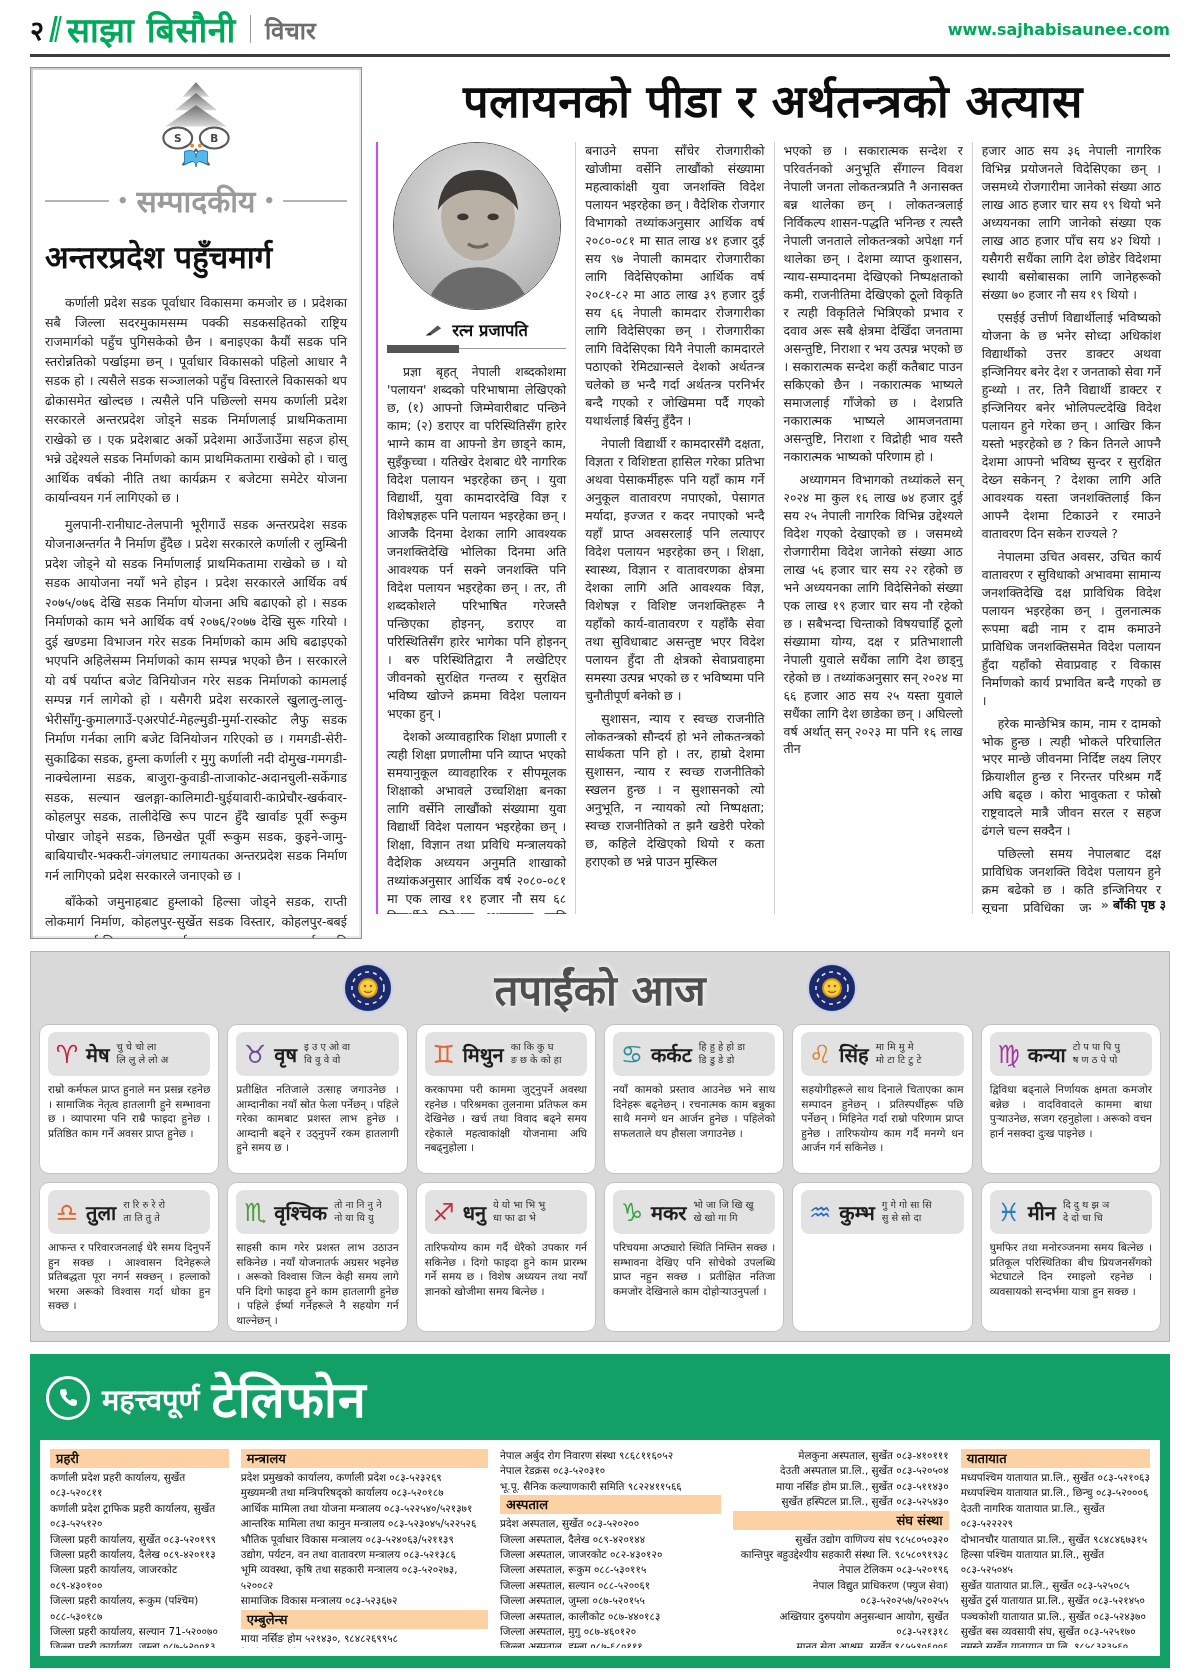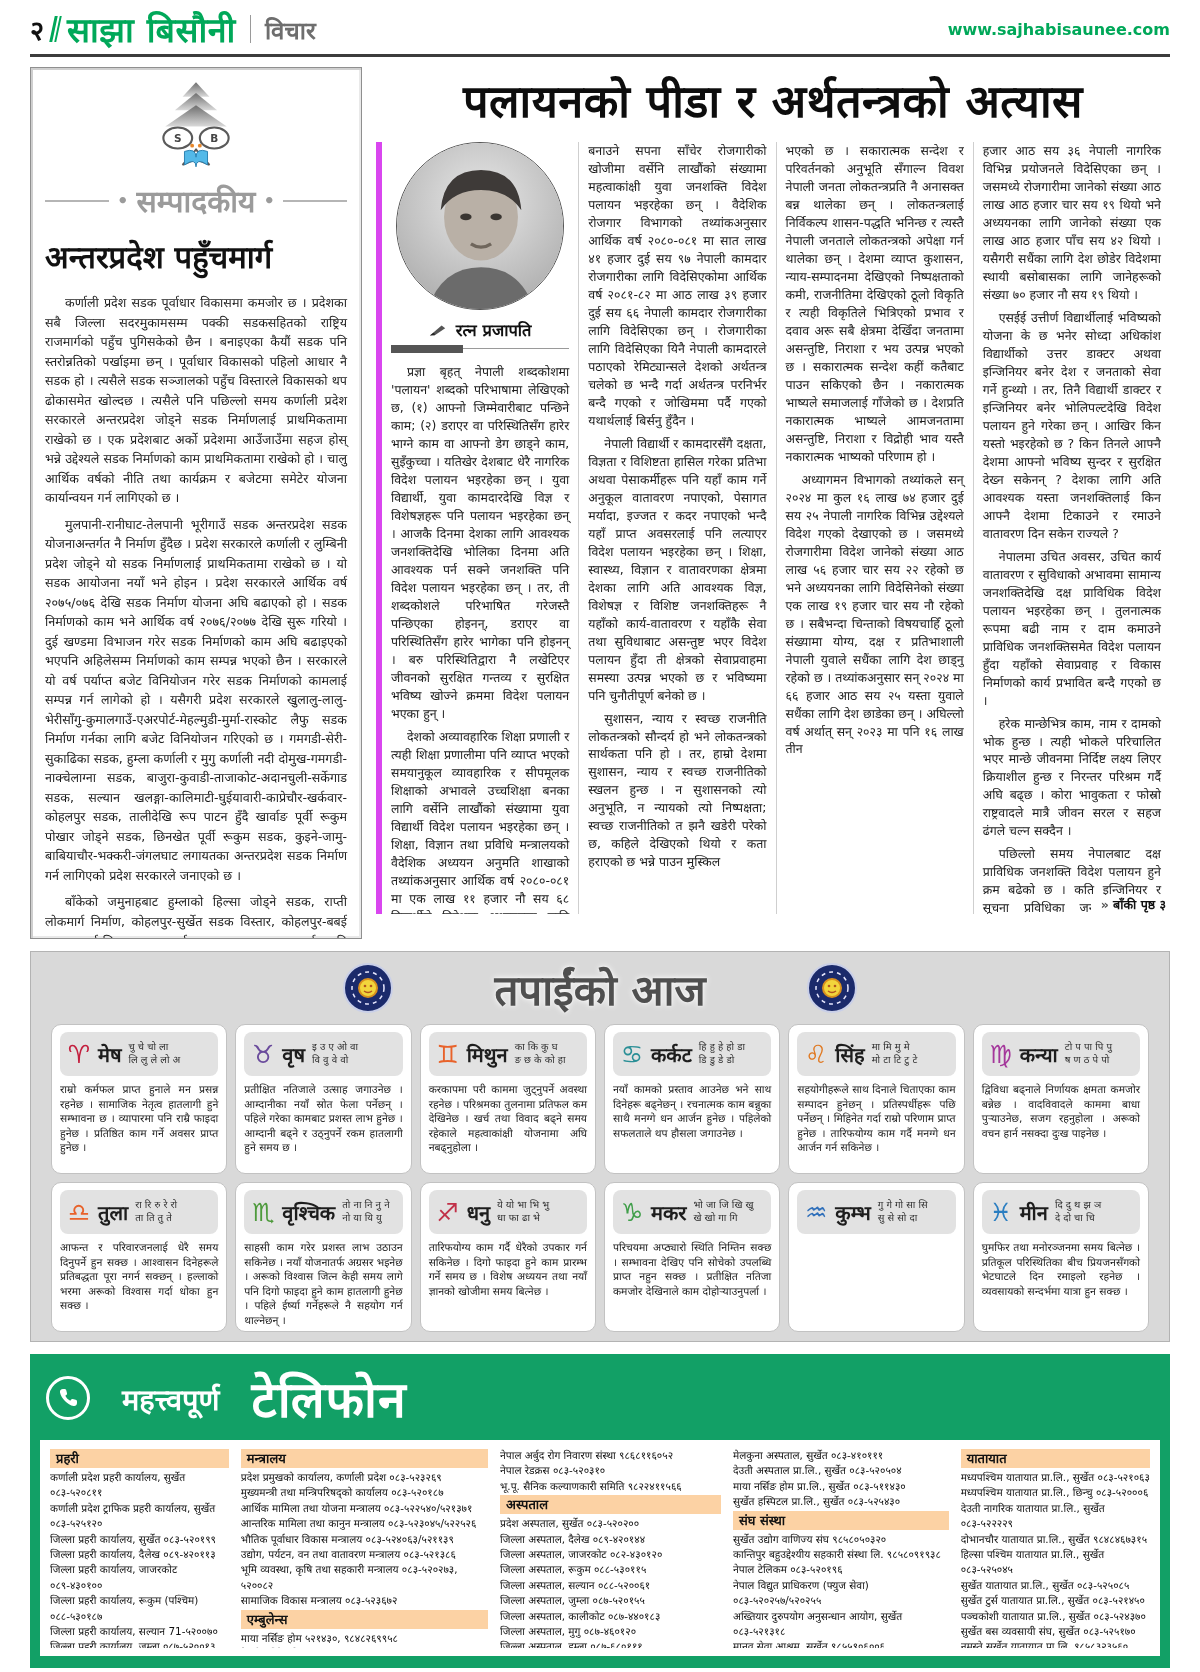--- a/index.html
+++ b/index.html
@@ -28,50 +28,50 @@
   .ed-label:before,.ed-label:after { content:""; flex:1; border-top:2px solid #b5b5b5; }
   .ed-dot { color:#9b9b9b; font-size:18px; }
   .ed-title { text-align:left; font-size:31px; font-weight:bold; color:#111; margin:0 0 16px; }
   .epara { font-size:12.6px; line-height:1.55; text-align:justify; text-indent:20px; margin-bottom:7px; color:#1c1c1c; }
 
   
   .article { flex:1; display:flex; flex-direction:column; overflow:hidden; }
   .a-headline { text-align:center; font-size:45px; font-weight:bold; color:#0d0d0d; letter-spacing:0.5px; margin:2px 0 12px; }
   .article-cols { display:flex; height:772px; overflow:hidden; }
   .acol { flex:1; padding:0 9px; border-left:1px solid #cfcfcf; position:relative; overflow:hidden; }
-  .acol:first-child { border-left:6px solid #d946ef; }
+  .acol:first-child { border-left:2px solid #d946ef; }
   .photo-wrap { width:168px; height:168px; margin:0 auto 8px; border-radius:50%; overflow:hidden; border:1px solid #555; }
   .author-row { display:flex; align-items:center; justify-content:center; gap:9px; font-size:16.5px; font-weight:bold; color:#111; margin:2px 0 4px; }
   .author-rule { height:8px; margin-bottom:10px; background:linear-gradient(to right,#555 0 72px,transparent 72px), linear-gradient(#9a9a9a 0 0) 0 3px/100% 1px no-repeat; background-repeat:no-repeat; }
   .apara { font-size:12.4px; line-height:1.45; text-align:justify; text-indent:16px; margin-bottom:5px; color:#1c1c1c; }
   .apara.noindent { text-indent:0; }
   .cont { position:absolute; right:2px; bottom:0; background:#fff; font-size:12.5px; font-weight:bold; padding:1px 2px 1px 10px; color:#111; }
   .cont .mark { color:#555; font-weight:bold; }
 
   
-  .horoscope { margin-top:12px; background:#d9d9d9; border:1px solid #b3b3b3; padding:7px 20px 9px; }
+  .horoscope { margin-top:12px; background:#d9d9d9; border:1px solid #b3b3b3; padding:7px 8px 9px; }
   .z-banner { display:flex; align-items:center; justify-content:center; gap:100px; height:58px; }
   .z-title { font-size:42px; font-weight:800; color:#4f4f4f; text-shadow:0 0 6px #fff, 0 0 2px #fff; }
   .z-grid { display:grid; grid-template-columns:repeat(6,1fr); gap:8px; margin-top:7px; }
   .zcard { background:#fff; border:1px solid #c2c2c2; border-radius:10px; padding:7px 8px; height:150px; overflow:hidden; }
   .zchip { background:#e2e2e2; border-radius:8px; padding:3px 5px; display:flex; align-items:center; gap:5px; min-height:44px; }
   .zicon { font-size:25px; line-height:1; width:28px; text-align:center; }
   .zname { font-size:20px; font-weight:bold; color:#1d1d1d; }
   .zletters { font-size:9.8px; line-height:1.3; color:#2e2e2e; white-space:pre-line; margin-left:2px; }
   .zbody { font-size:10.6px; line-height:1.38; text-align:justify; margin-top:6px; color:#222; }
 
   
   .phones { margin-top:12px; background:#12a066; padding:8px 10px 12px; }
-  .ph-header { display:flex; align-items:center; gap:32px; color:#fff; padding:2px 0 8px 6px; }
+  .ph-header { display:flex; align-items:center; gap:12px; color:#fff; padding:2px 0 8px 6px; }
   .ph-icon { width:44px; height:44px; border:3px solid #fff; border-radius:50%; display:flex; align-items:center; justify-content:center; }
   .ph-t1 { font-size:29px; font-weight:bold; }
   .ph-t2 { font-size:50px; font-weight:800; letter-spacing:1px; }
   .ph-panel { background:#fff; padding:8px 10px; display:flex; gap:12px; height:216px; overflow:hidden; }
   .pcol { overflow:hidden; }
-  .pcol1 { width:17%; } .pcol2 { width:23.5%; } .pcol3 { width:21%; } .pcol4 { width:20.5%; } .pcol5 { width:18%; }
+  .pcol1 { width:17%; } .pcol2 { width:23.5%; } .pcol3 { width:21%; } .pcol4 { width:20.5%;text-align:right; } .pcol5 { width:18%; }
   .phead { background:#fcd2a4; font-weight:bold; font-size:13px; padding:0 6px 1px; margin:1px 0 2px; color:#111; }
   .pentry { font-size:10.4px; line-height:1.48; color:#111; }
 </style>
 </head>
 <body>
 
 <div class="page">
 
   <div class="masthead">
     <div class="mh-left">

